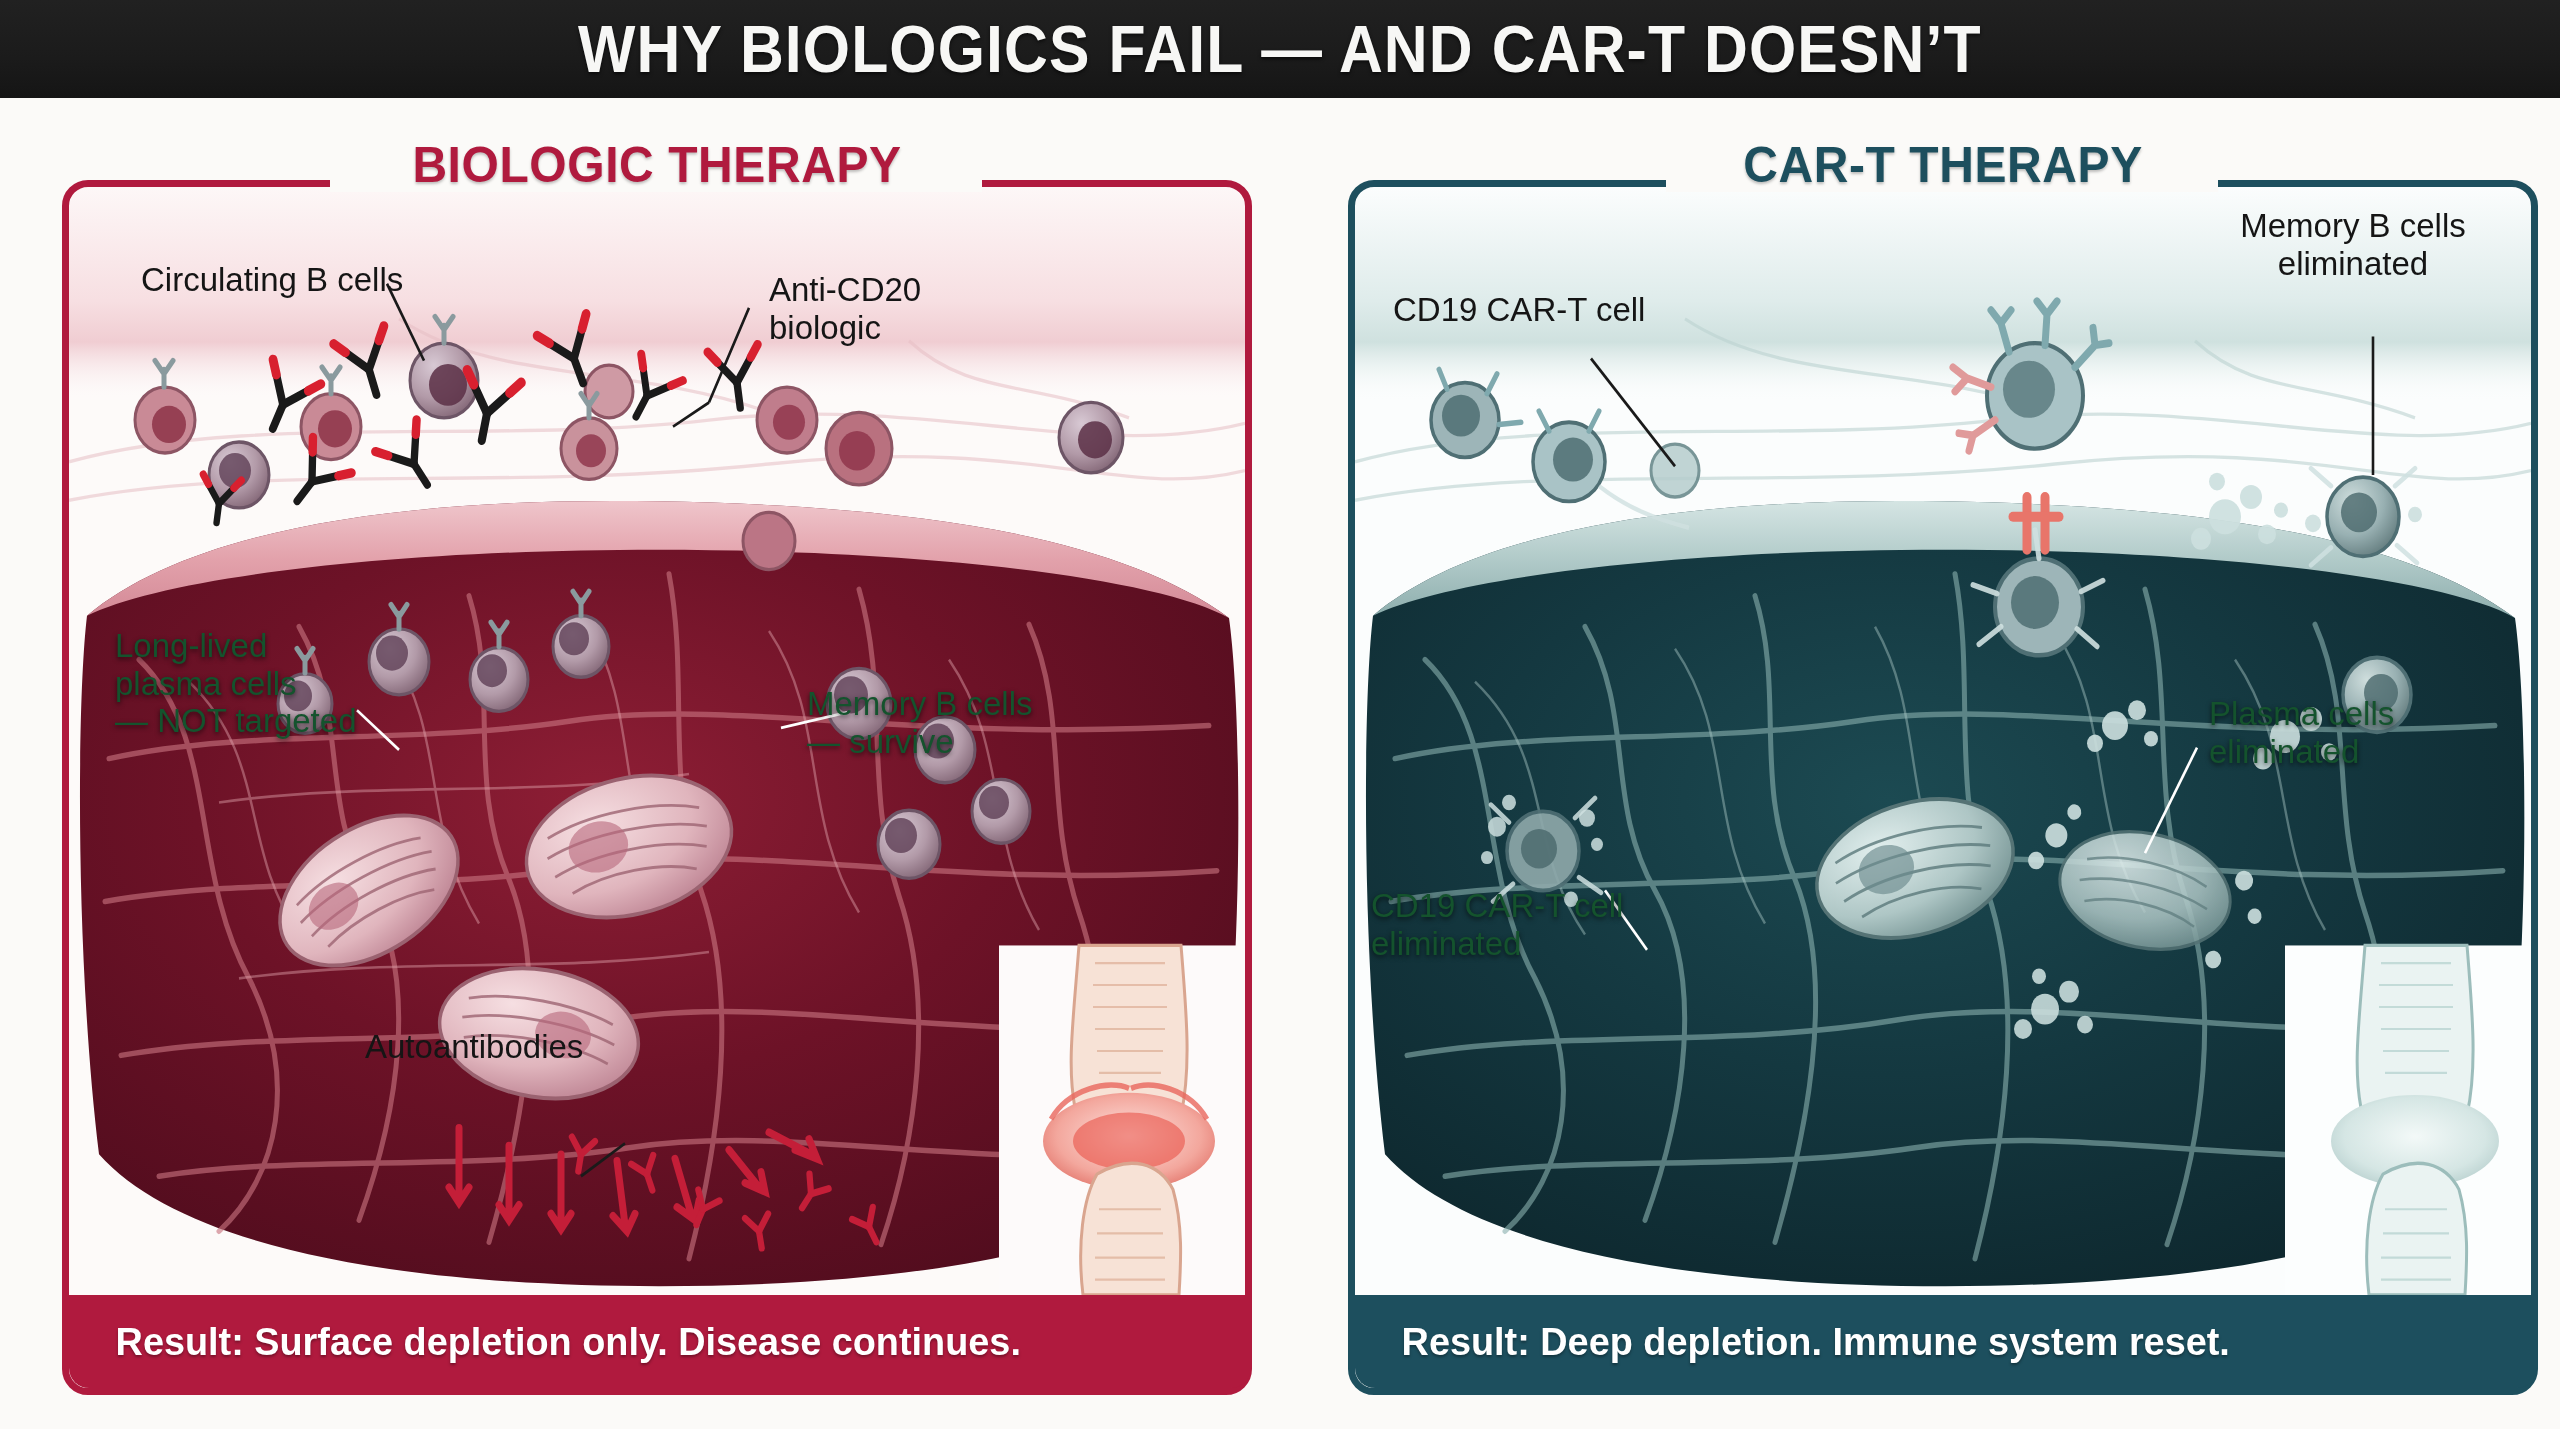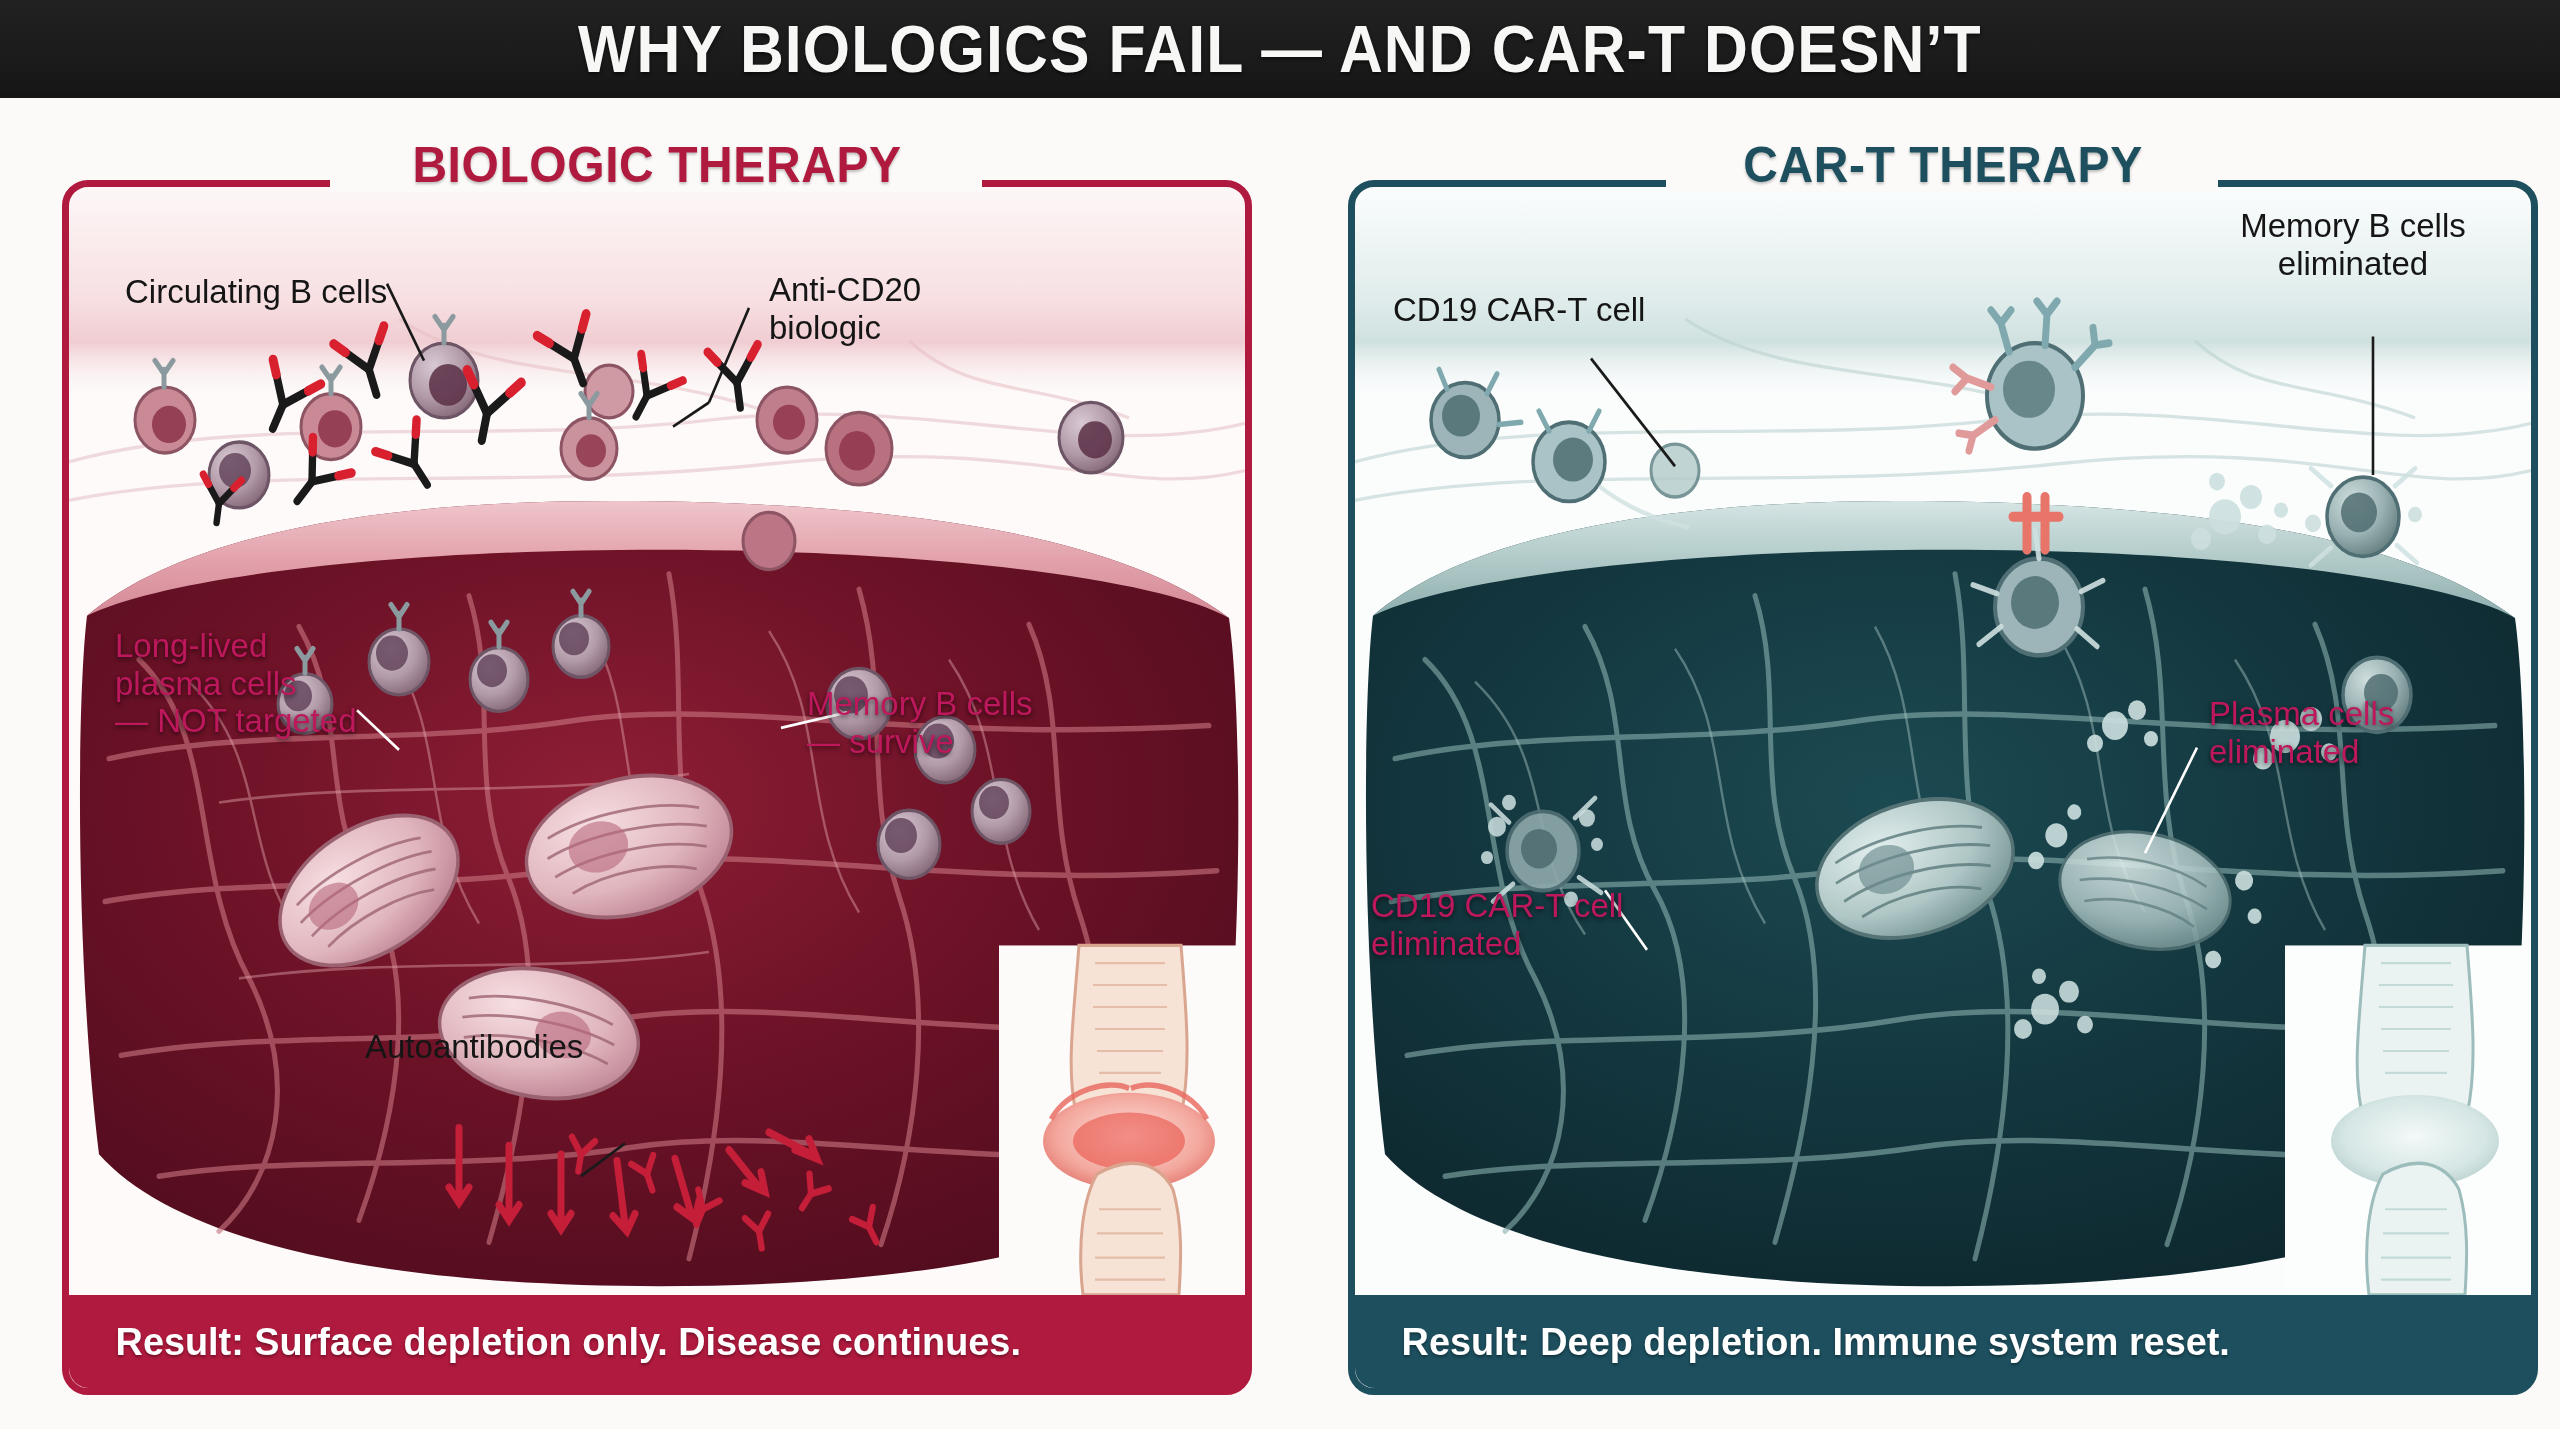--- a/index.html
+++ b/index.html
@@ -67,21 +67,21 @@
 
   
   .tissue-svg{ position:absolute; left:0; top:0; width:100%; height:100%; }
 
   
   .label{
     position:absolute; font-size:33px; line-height:1.14; white-space:pre;
     z-index:20; pointer-events:none;
   }
   .label.dark { color:#151515; }
-  .label.light{ color:#be185d; text-shadow:0 2px 5px rgba(0,0,0,.65); }
+  .label.light{ color:#14532d; text-shadow:0 2px 5px rgba(0,0,0,.65); }
   .label.c    { text-align:center; }
 
   .leader{ position:absolute; z-index:19; pointer-events:none; }
 </style>
 </head>
 <body>
 
 <div id="title-bar">
   <div id="title-text">WHY BIOLOGICS FAIL — AND CAR-T DOESN’T</div>
 </div>
@@ -416,21 +416,21 @@
         <path d="M288 476 L330 512"></path>
       </g>
       <g stroke="#ffffff" stroke-width="2.6" fill="none">
         <path d="M712 492 L778 478"></path>
       </g>
       <g stroke="#1a1a1a" stroke-width="2.6" fill="none">
         <path d="M512 900 L556 870"></path>
       </g>
     </svg>
 
-    <div class="label dark" style="left:56px;  top:74px;margin-top:12px;">Circulating B cells</div>
+    <div class="label dark" style="left:72px;  top:74px;">Circulating B cells</div>
     <div class="label dark" style="left:700px; top:84px;">Anti-CD20
 biologic</div>
     <div class="label light" style="left:46px;  top:440px;">Long-lived
 plasma cells
 — NOT targeted</div>
     <div class="label light" style="left:738px; top:498px;">Memory B cells
 — survive</div>
     <div class="label dark" style="left:296px; top:841px;">Autoantibodies</div>
   </div>
 

